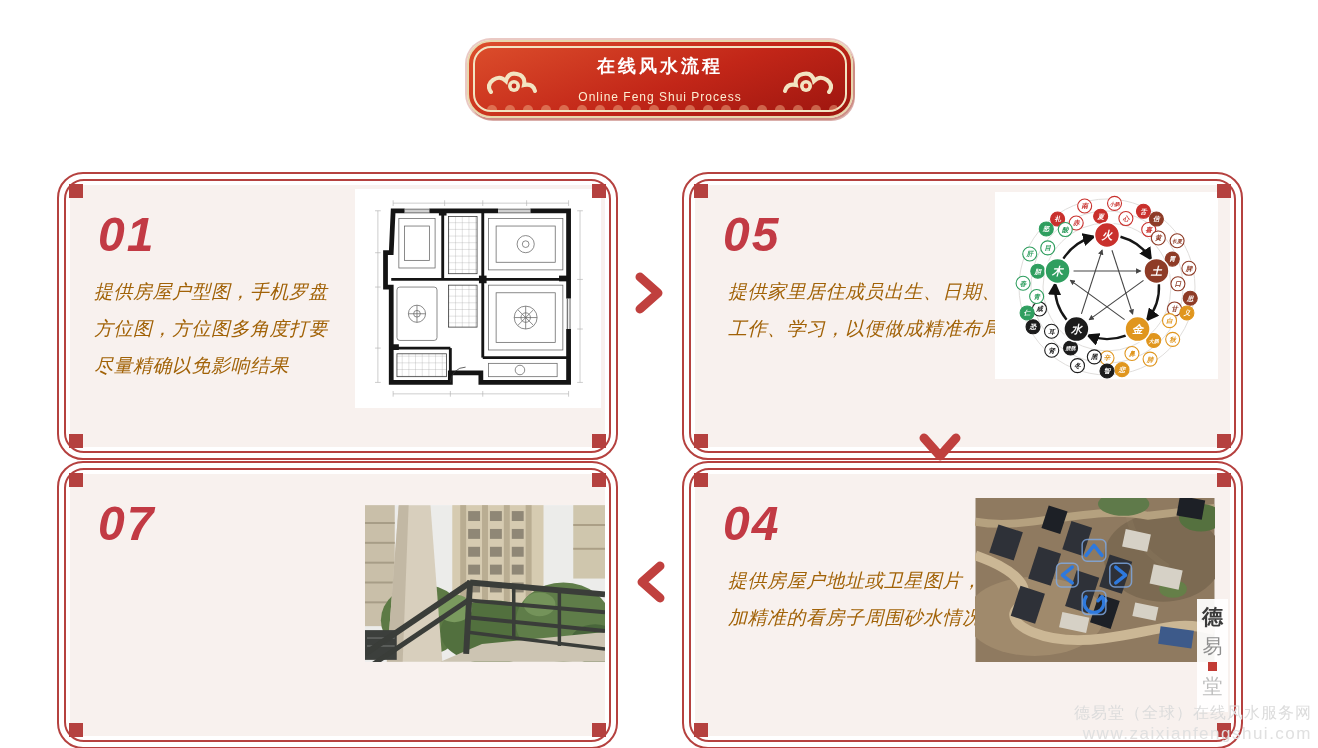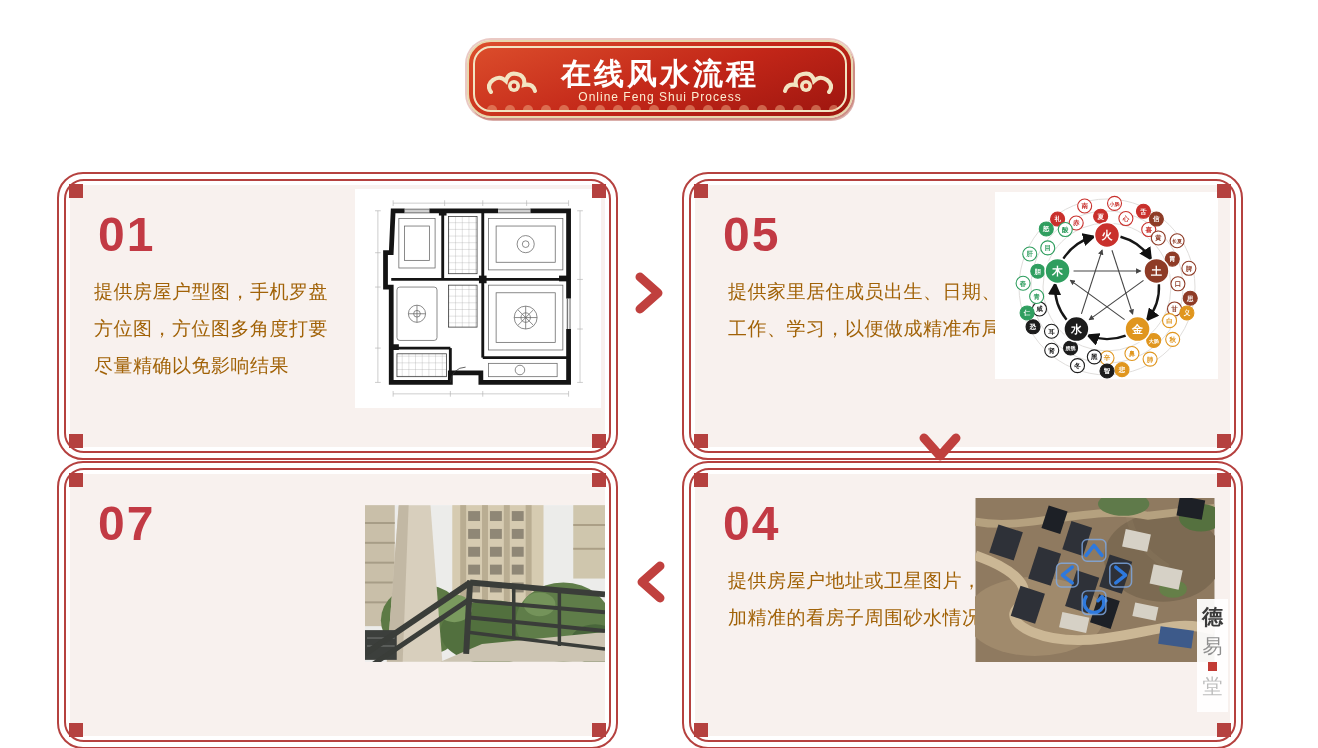--- a/index.html
+++ b/index.html
@@ -7,31 +7,31 @@
   body { font-family:"Liberation Sans","DejaVu Sans",sans-serif; }
   .page { position:relative; width:1318px; height:748px; background:#fff; overflow:hidden; }
 
   
   .banner { position:absolute; left:467px; top:40px; width:386px; height:78px;
     background:linear-gradient(160deg,#dd4f2c 0%,#c22618 55%,#9c150f 100%);
     border:2px solid #e8d7ae; border-radius:24px;
     box-shadow:0 0 0 2px rgba(170,40,20,.25), 2px 3px 0 rgba(150,25,15,.35); }
   .banner-line { position:absolute; inset:4px; border:2px solid #f2e4c2; border-radius:18px; pointer-events:none; }
   .banner-title { position:absolute; left:0; right:0; top:12px; text-align:center;
-    color:#fff; font-size:30px; font-weight:bold; letter-spacing:3px; }
+    color:#fff; font-size:18px; font-weight:bold; letter-spacing:3px; }
   .banner-sub { position:absolute; left:0; right:0; top:48px; text-align:center;
     color:#fdeed2; font-size:12px; letter-spacing:1px; }
   .banner-scallops { position:absolute; left:14px; right:14px; bottom:6px; height:11px; opacity:.5;
     background:radial-gradient(circle at 9px 11px, #f0ab83 4.5px, rgba(0,0,0,0) 5.5px);
     background-size:18px 11px; background-repeat:repeat-x; }
   .cloud { position:absolute; top:26px; }
   .cloud.l { left:18px; } .cloud.r { right:18px; transform:scaleX(-1); }
 
   
-  .card { position:absolute; width:561px; height:288px; }
+  .card { position:absolute; width:561px; height:288px;font-style:italic; }
   .card .f1 { position:absolute; inset:0; border:2px solid #b5413f; border-radius:26px; }
   .card .f2 { position:absolute; inset:7px; border:2px solid #b5413f; border-radius:20px; }
   .card .fill { position:absolute; inset:13px; background:#f8f1ee; border-radius:14px; }
   .sq { position:absolute; width:14px; height:14px; background:#b5413f; }
   .sq.tl { left:12px; top:12px; } .sq.tr { right:12px; top:12px; }
   .sq.bl { left:12px; bottom:12px; } .sq.br { right:12px; bottom:12px; }
   .num { position:absolute; left:28px; top:22px; font-size:48px; font-weight:bold;
     color:#c23a44; letter-spacing:2px; }
   .desc { position:absolute; left:24px; top:88px; font-size:19px; line-height:37px;
     color:#a16207; letter-spacing:0.5px; }
@@ -478,14 +478,18 @@
     <polyline points="6,6 24,22 6,38" fill="none" stroke="#c0403e" stroke-width="9" stroke-linecap="round" stroke-linejoin="round"></polyline>
   </svg>
 
   <div class="stamp">
     <span class="g1">德</span>
     <span class="g2">易</span>
     <span class="rsq"></span>
     <span class="g3">堂</span>
   </div>
 
+  <div class="footer">
+    <div class="l1">德易堂（全球）在线风水服务网</div>
+    <div class="l2">www.zaixianfengshui.com</div>
+  </div>
 
 </div>
 
 </body></html>

